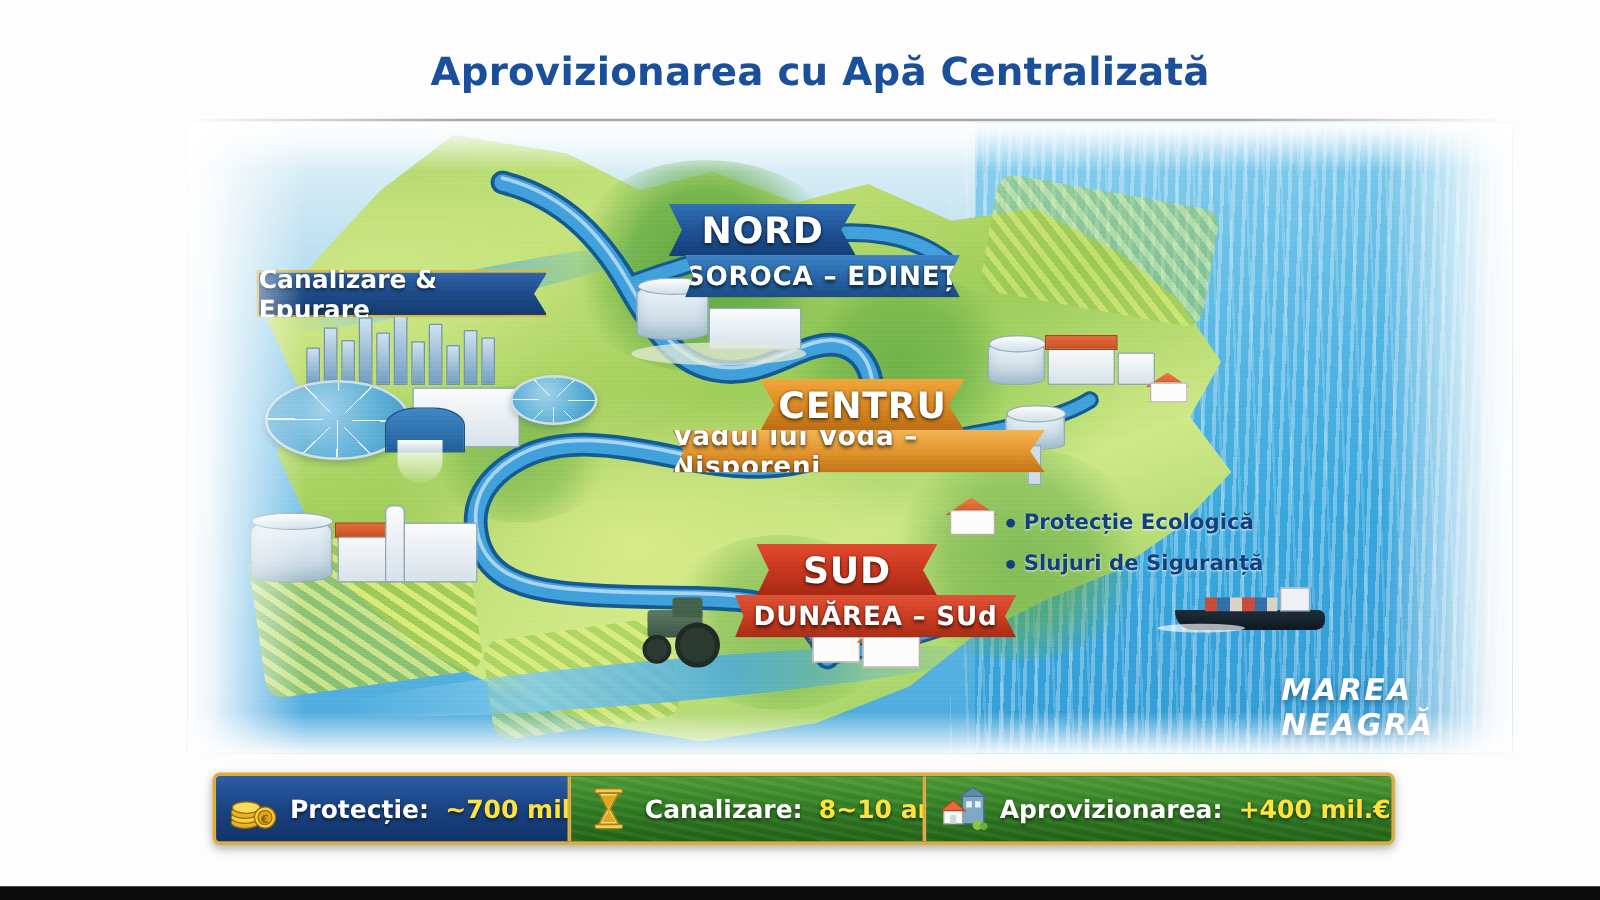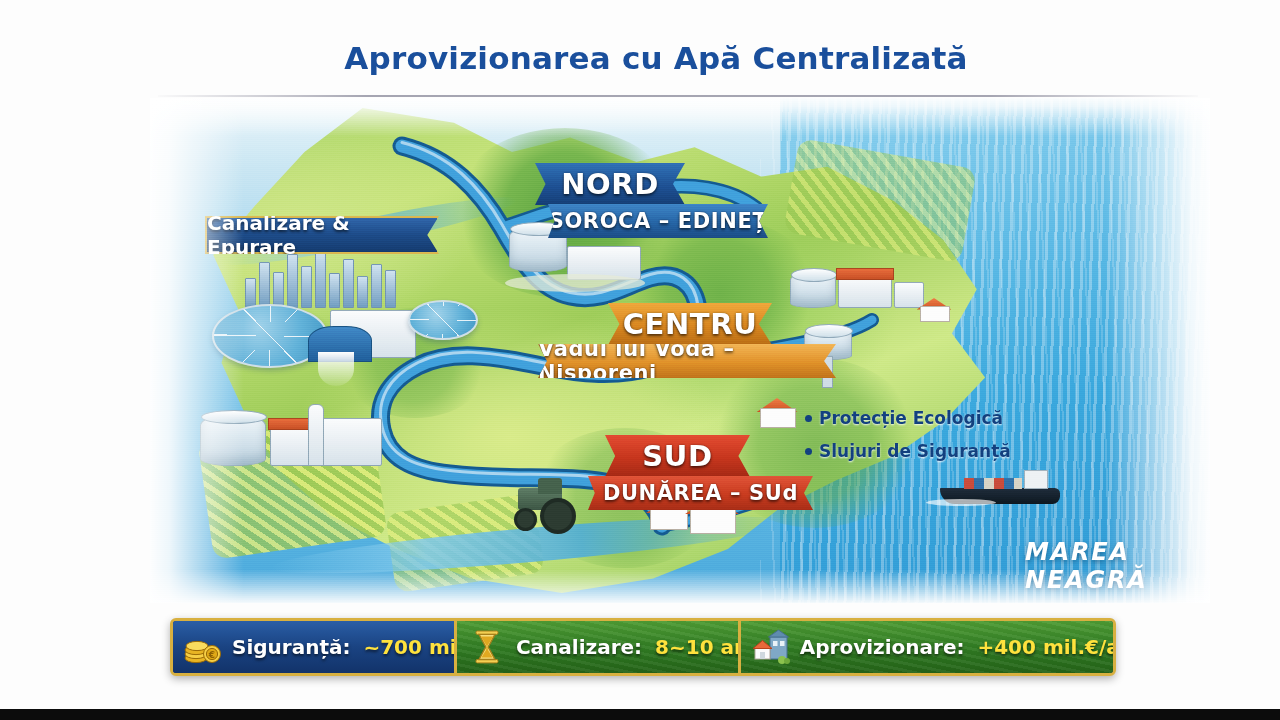--- a/index.html
+++ b/index.html
@@ -434,21 +434,21 @@
             <ellipse cx="13" cy="26" rx="11" ry="4.6" fill="#f6cf45"></ellipse>
             <ellipse cx="13" cy="22" rx="11" ry="4.6" fill="#e8b423"></ellipse>
             <ellipse cx="14" cy="18" rx="11" ry="4.6" fill="#f9db5e"></ellipse>
             <circle cx="29" cy="26" r="8.5" fill="#f6cf45"></circle>
             <circle cx="29" cy="26" r="5.6" fill="#e0a917"></circle>
           </g>
           <text x="29" y="30" font-size="9" text-anchor="middle" fill="#8d6004" font-family="DejaVu Sans, sans-serif" font-weight="bold">€</text>
         </svg>
       </span>
       <span class="txt">
-        <span>Siguranță:</span>
+        <span>Protecție:</span>
         <span class="val" style="margin-left: 6px;">~700 mil. €</span>
       </span>
     </div>
 
     <div class="stat green">
       <span class="ico">
         <svg viewBox="0 0 40 38" width="40" height="38">
           <rect x="9" y="3" width="22" height="3.4" rx="1.4" fill="#f3cf52" stroke="#a7801a"></rect>
           <rect x="9" y="31.5" width="22" height="3.4" rx="1.4" fill="#f3cf52" stroke="#a7801a"></rect>
           <path d="M12,6.4 L28,6.4 L21.2,19 L28,31.5 L12,31.5 L18.8,19 Z" fill="#f7dd7a" stroke="#a7801a" stroke-width="1.4"></path>
@@ -471,21 +471,21 @@
           <rect x="22" y="13" width="4.5" height="5" fill="#e9f2f8"></rect>
           <rect x="29" y="13" width="4.5" height="5" fill="#e9f2f8"></rect>
           <rect x="4" y="20" width="15" height="11" fill="#fbfbfb" stroke="#b0a79a"></rect>
           <path d="M2,20.5 L11.5,12.5 L21,20.5 Z" fill="#e8693a" stroke="#b8431c"></path>
           <rect x="9" y="24" width="5" height="7" fill="#cfd8de"></rect>
           <circle cx="31" cy="32" r="4" fill="#8cc24e"></circle>
           <circle cx="36" cy="33" r="3" fill="#6fa93b"></circle>
         </svg>
       </span>
       <span class="txt">
-        <span>Aprovizionare:</span>
+        <span>Aprovizionarea:</span>
         <span class="val" style="margin-left: 6px;">+400 mil.€/an</span>
       </span>
 
     </div>
 
   </div>
 
   <div class="bottom-bar"></div>
 </div>
 

